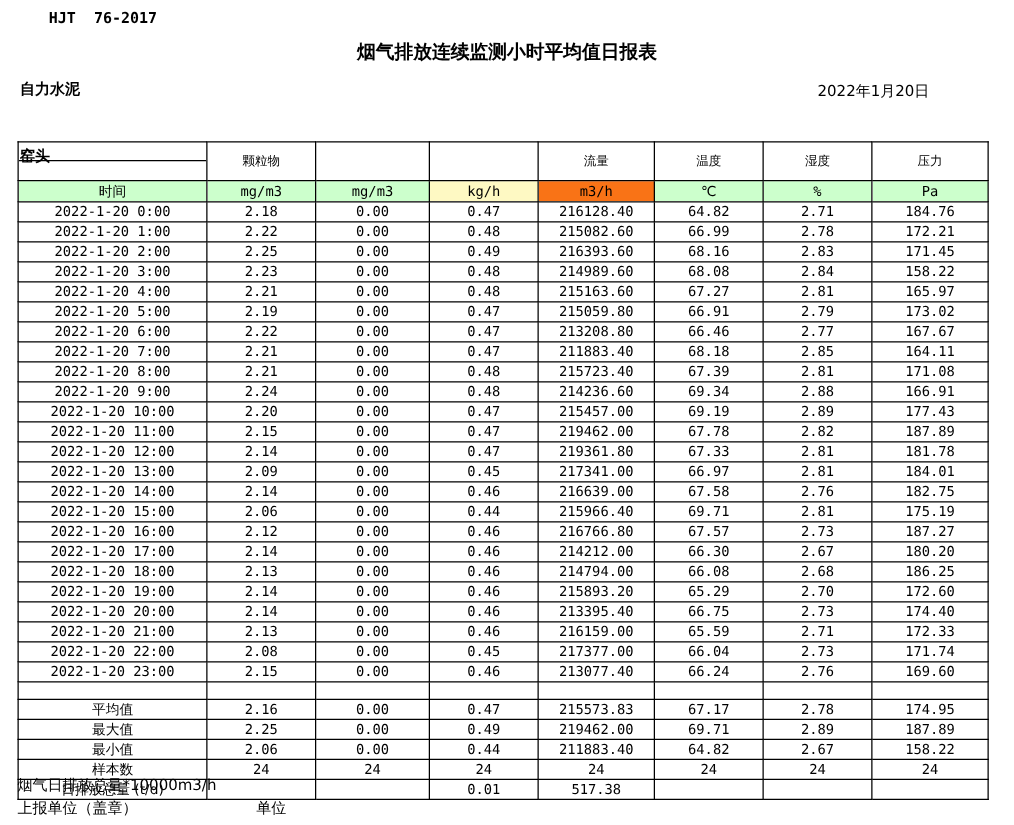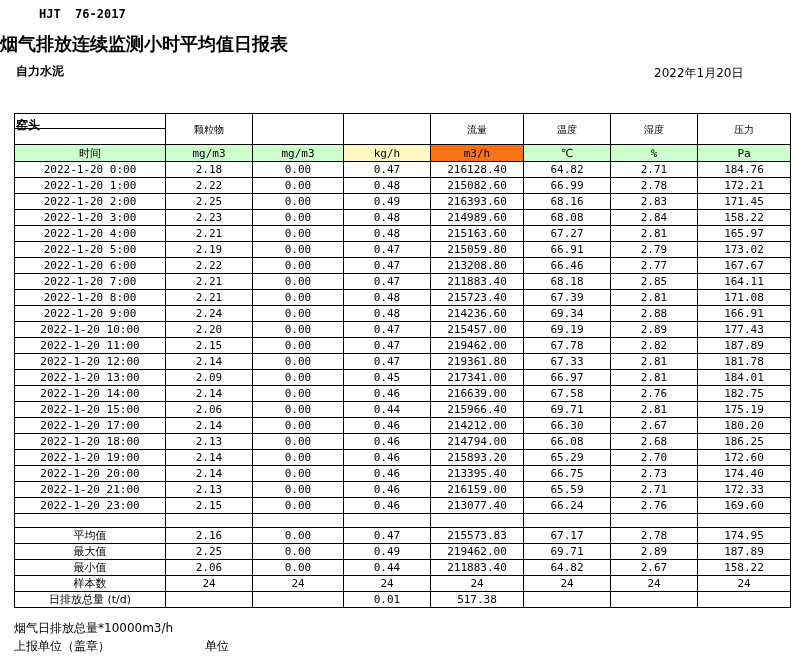--- a/index.html
+++ b/index.html
@@ -8,21 +8,21 @@
     background:#ffffff;color:#000000;
     font-family:"DejaVu Sans",sans-serif;
   }
   .doc-code{
     position:absolute;left:14px;top:7px;
     font-family:"DejaVu Sans Mono",monospace;
     font-weight:bold;font-size:12px;white-space:pre;padding-left:25px;
   }
   .report-title{
     position:absolute;left:0;top:32px;width:811px;
-    font-weight:bold;font-size:18px;
+    text-align:center;font-weight:bold;font-size:15px;
   }
   .company{position:absolute;left:16px;top:63px;font-weight:bold;font-size:12px;}
   .location{position:absolute;left:16px;top:83px;font-weight:bold;font-size:12px;margin-top:34px;}
   .report-date{position:absolute;left:654px;top:65px;font-size:12px;text-align:right;}
 
   table.report{
     position:absolute;left:14px;top:113px;
     border-collapse:collapse;table-layout:fixed;
   }
   table.report td{
@@ -246,20 +246,30 @@
         <td>2022-1-20 15:00</td>
         <td>2.06</td>
         <td>0.00</td>
         <td>0.44</td>
         <td>215966.40</td>
         <td>69.71</td>
         <td>2.81</td>
         <td>175.19</td>
       </tr>
       <tr>
+        <td>2022-1-20 16:00</td>
+        <td>2.12</td>
+        <td>0.00</td>
+        <td>0.46</td>
+        <td>216766.80</td>
+        <td>67.57</td>
+        <td>2.73</td>
+        <td>187.27</td>
+      </tr>
+      <tr>
         <td>2022-1-20 17:00</td>
         <td>2.14</td>
         <td>0.00</td>
         <td>0.46</td>
         <td>214212.00</td>
         <td>66.30</td>
         <td>2.67</td>
         <td>180.20</td>
       </tr>
       <tr>
@@ -294,20 +304,30 @@
       </tr>
       <tr>
         <td>2022-1-20 21:00</td>
         <td>2.13</td>
         <td>0.00</td>
         <td>0.46</td>
         <td>216159.00</td>
         <td>65.59</td>
         <td>2.71</td>
         <td>172.33</td>
+      </tr>
+      <tr>
+        <td>2022-1-20 22:00</td>
+        <td>2.08</td>
+        <td>0.00</td>
+        <td>0.45</td>
+        <td>217377.00</td>
+        <td>66.04</td>
+        <td>2.73</td>
+        <td>171.74</td>
       </tr>
       <tr>
         <td>2022-1-20 23:00</td>
         <td>2.15</td>
         <td>0.00</td>
         <td>0.46</td>
         <td>213077.40</td>
         <td>66.24</td>
         <td>2.76</td>
         <td>169.60</td>

